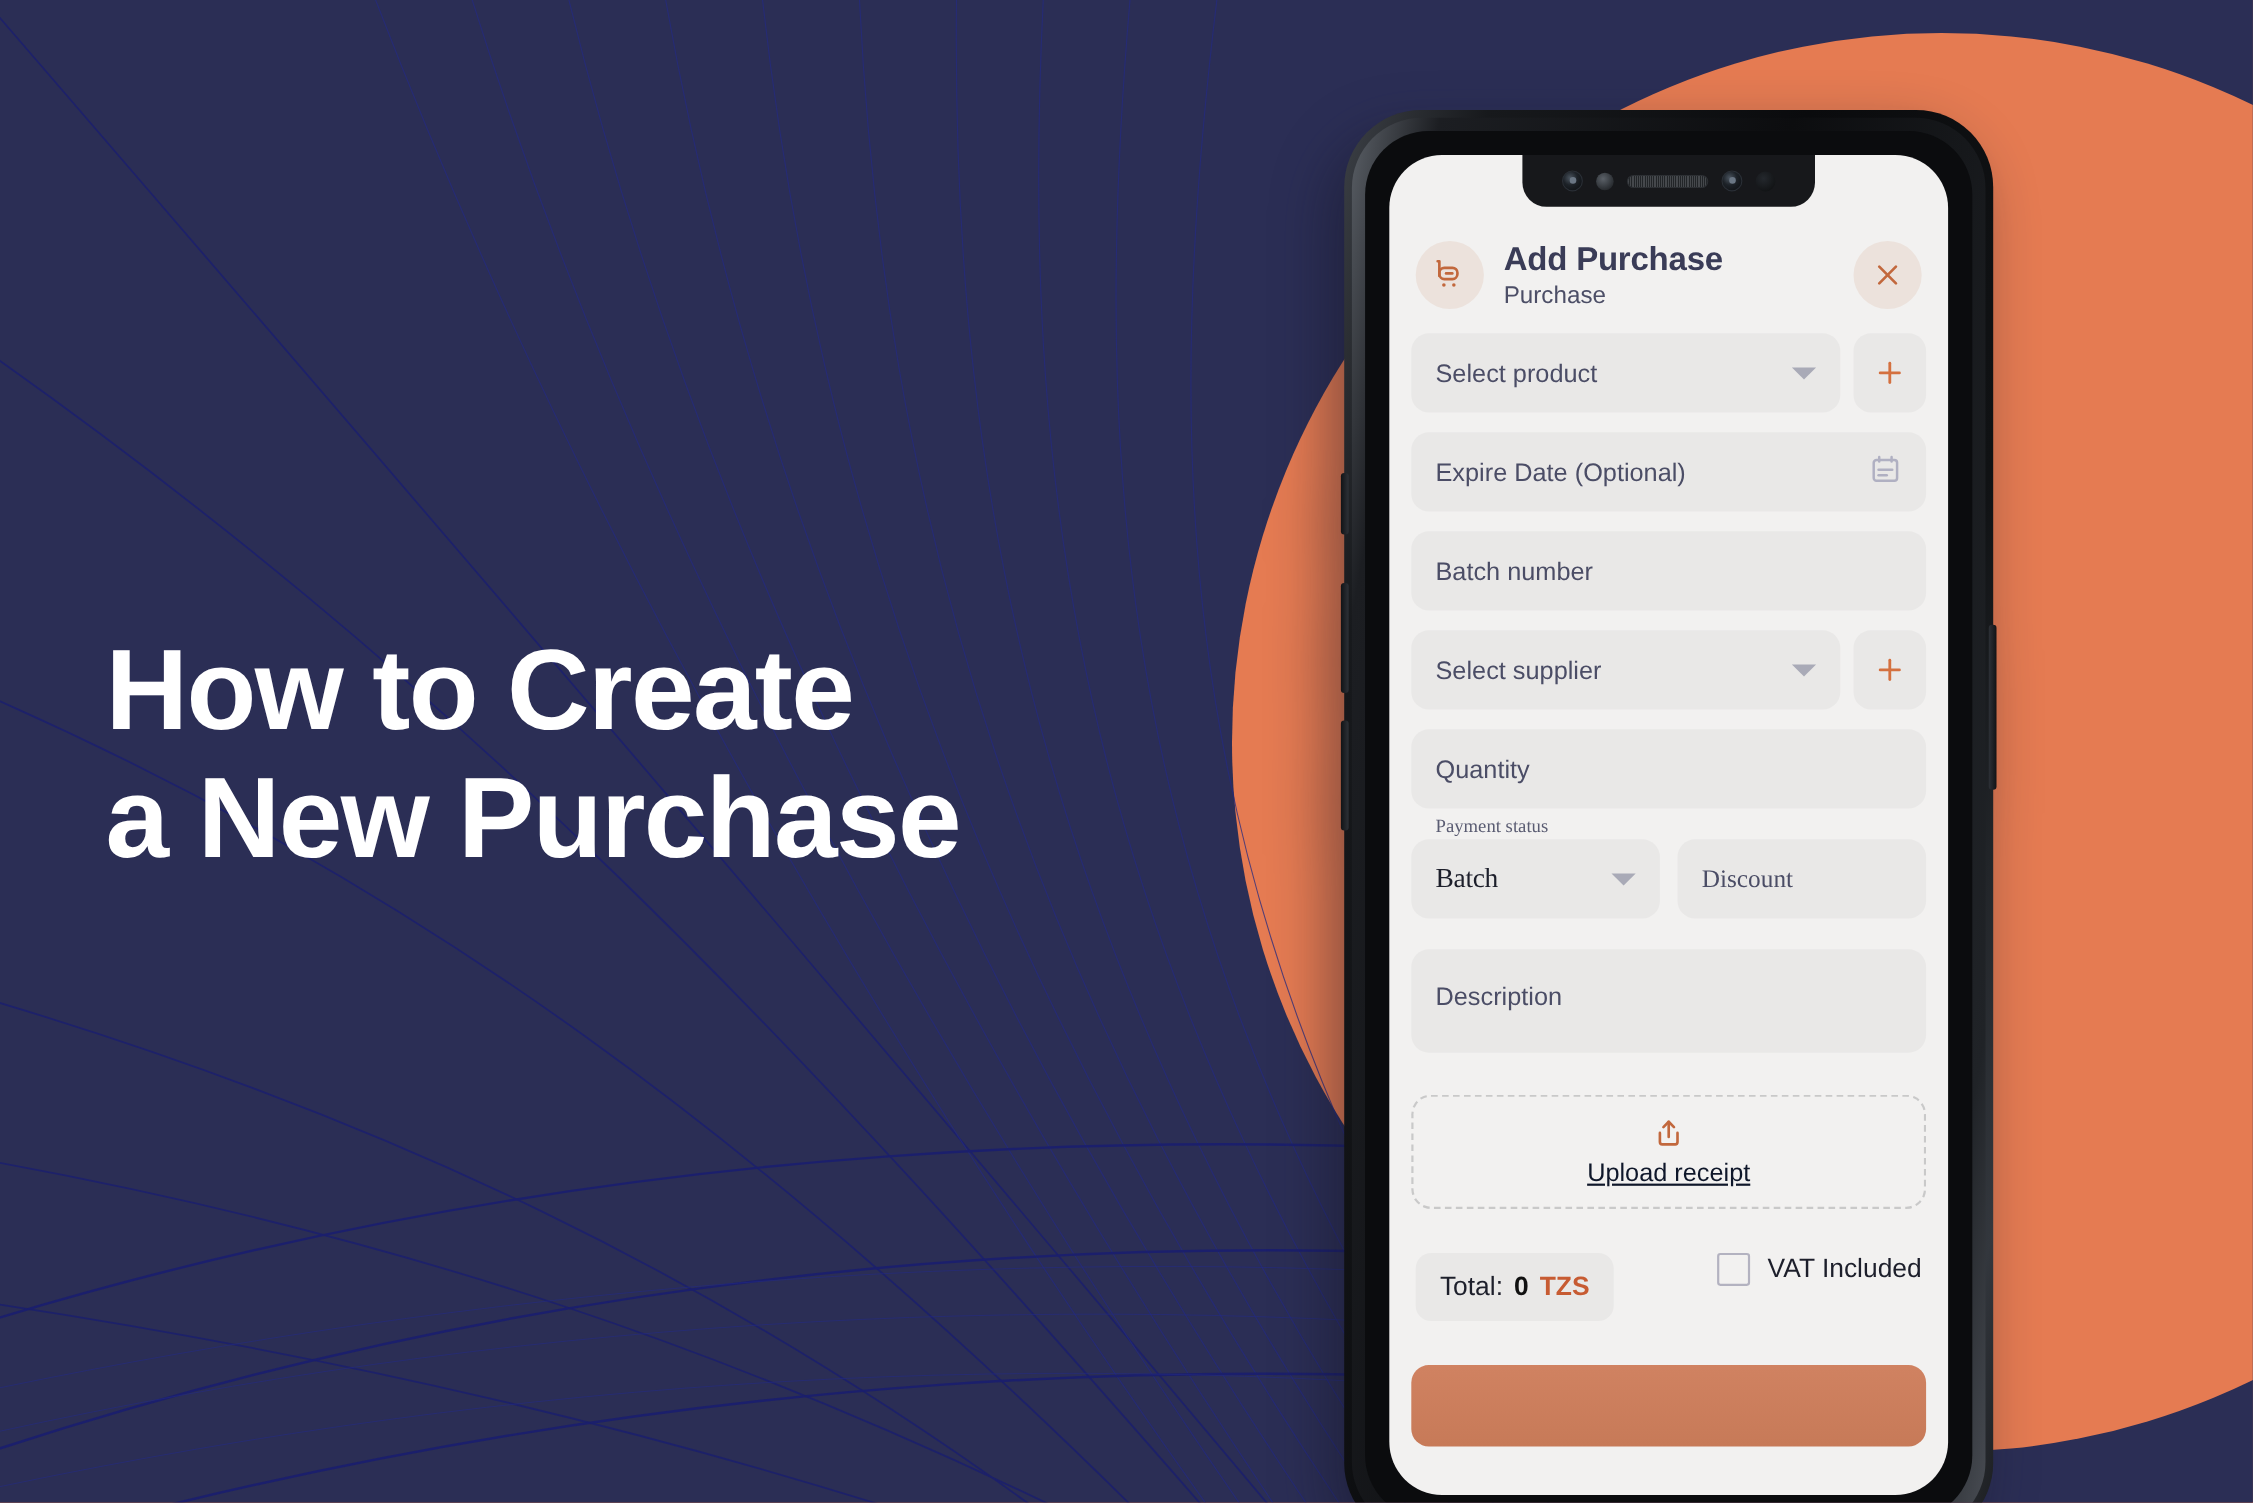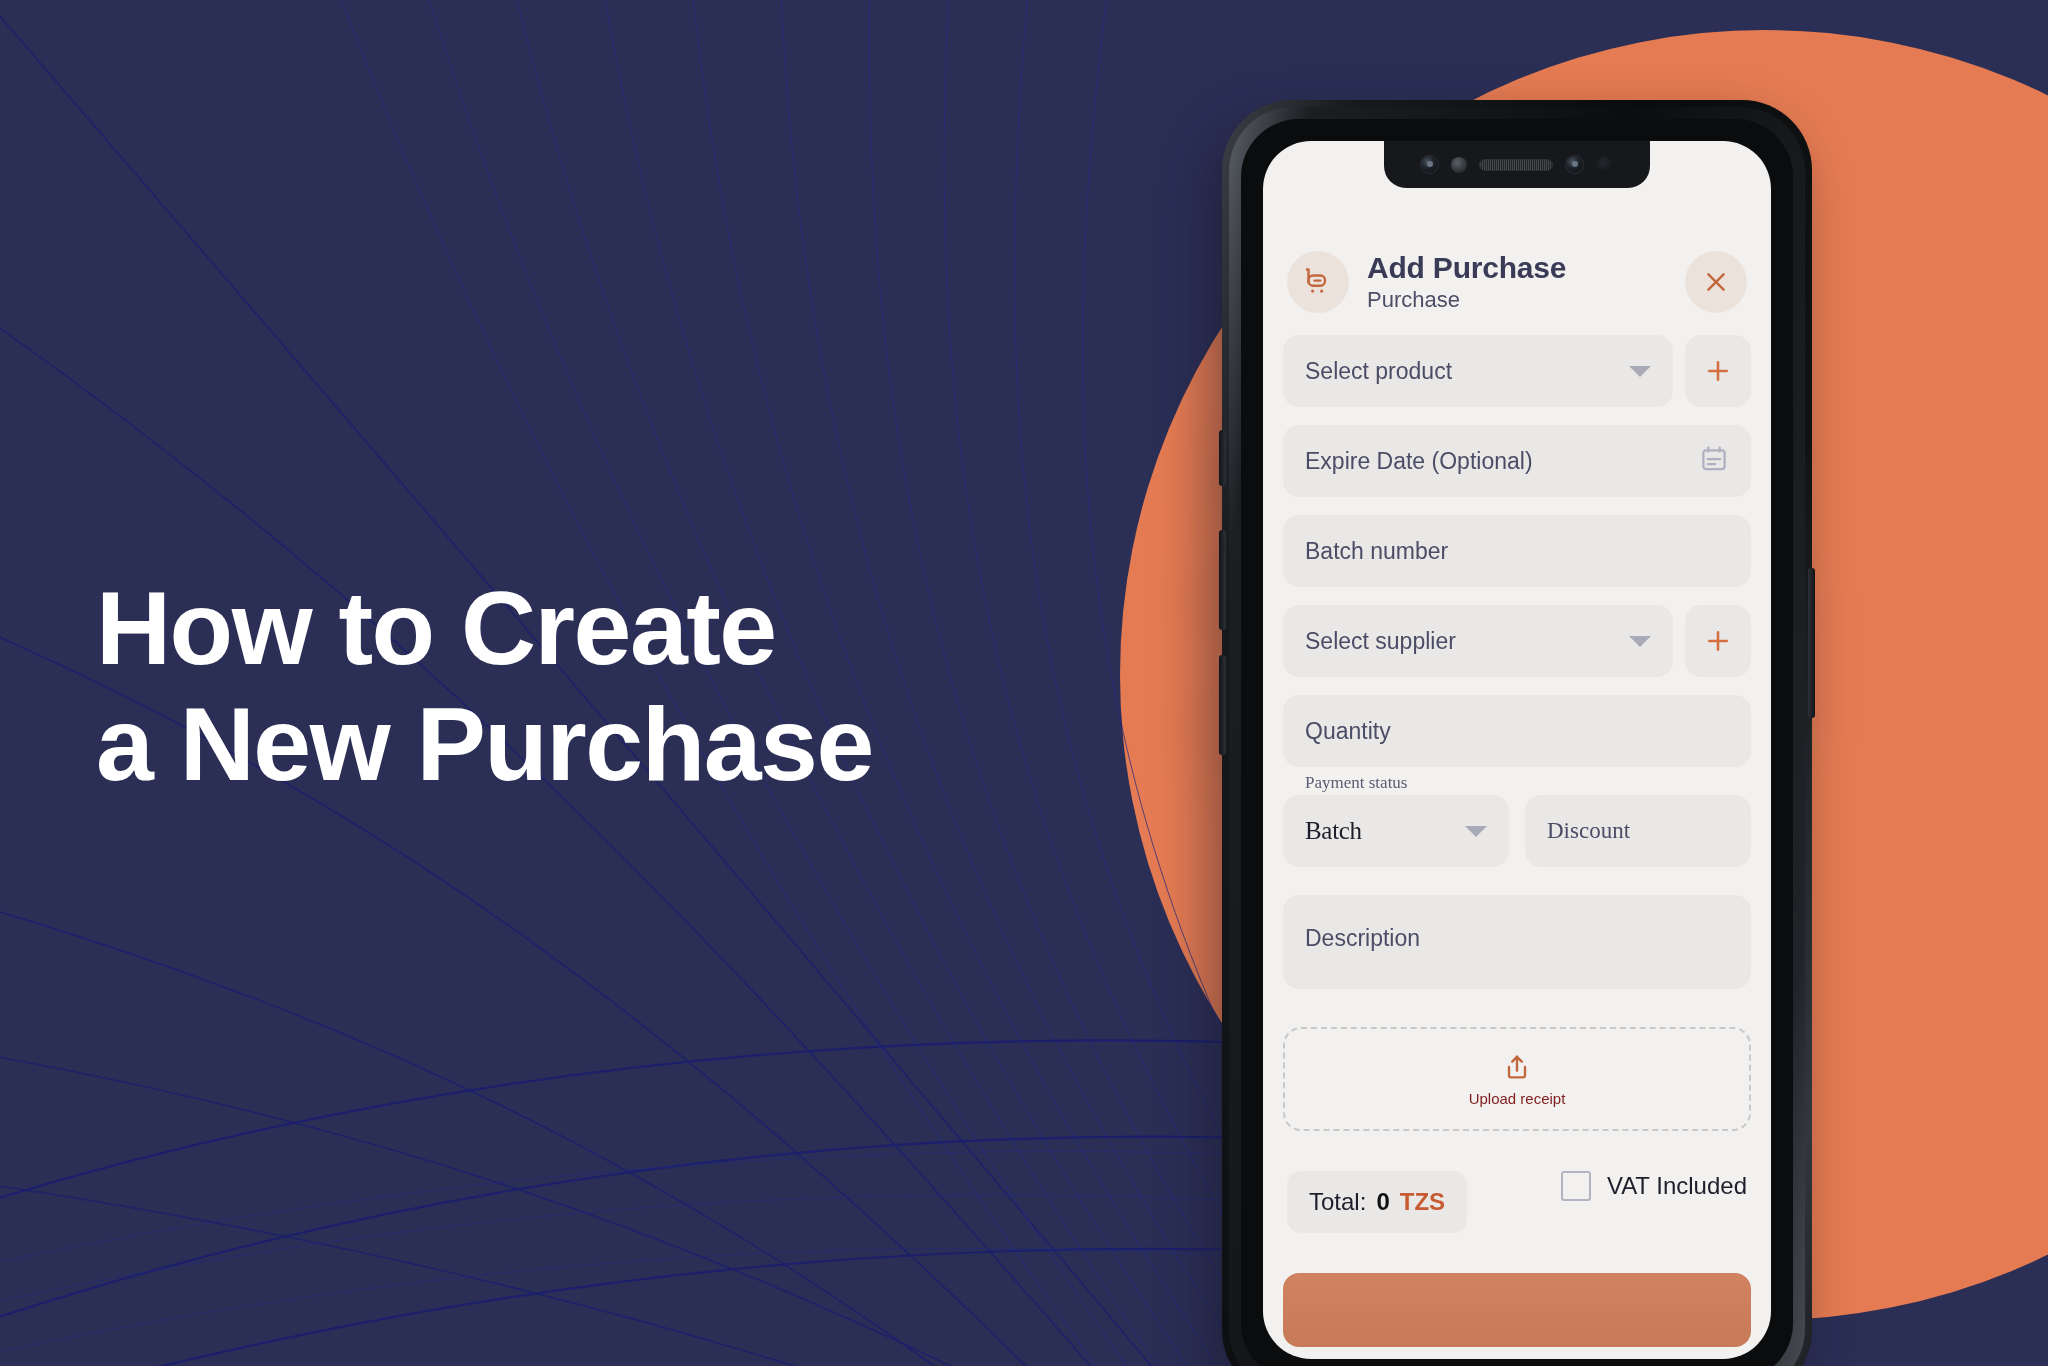--- a/index.html
+++ b/index.html
@@ -110,21 +110,21 @@
   }
 
   
   .app {
     position:absolute; inset:0;
     padding:0 20px;
     display:flex; flex-direction:column;
   }
   .app-header {
     display:flex; align-items:flex-end;
-    margin-top:110px;
+    margin-top:78px;
     padding:0 4px;
     gap:18px;
   }
   .app-logo {
     width:62px;height:62px;border-radius:50%;
     background:#ece2dc;
     display:flex;align-items:center;justify-content:center;
     flex:0 0 auto;
   }
   .app-titles { flex:1 1 auto; }
@@ -180,21 +180,21 @@
 
   .upload-box {
     margin-top:20px;
     border:2px dashed #c9c9c9;
     border-radius:18px;
     height:104px;
     display:flex;flex-direction:column;align-items:center;justify-content:center;
     gap:6px;
     cursor:pointer;
   }
-  .upload-label { font-size:15px; color:#7f1d1d; }
+  .upload-label { font-size:23px; color:#0f172a;text-decoration:underline; }
 
   .totals-row {
     margin-top:22px;
     display:flex; align-items:flex-start; justify-content:space-between;
     padding:0 4px;
   }
   .total-pill {
     background:#e9e8e7; border-radius:14px;
     height:62px; display:flex;align-items:center; gap:10px;
     padding:0 22px;

